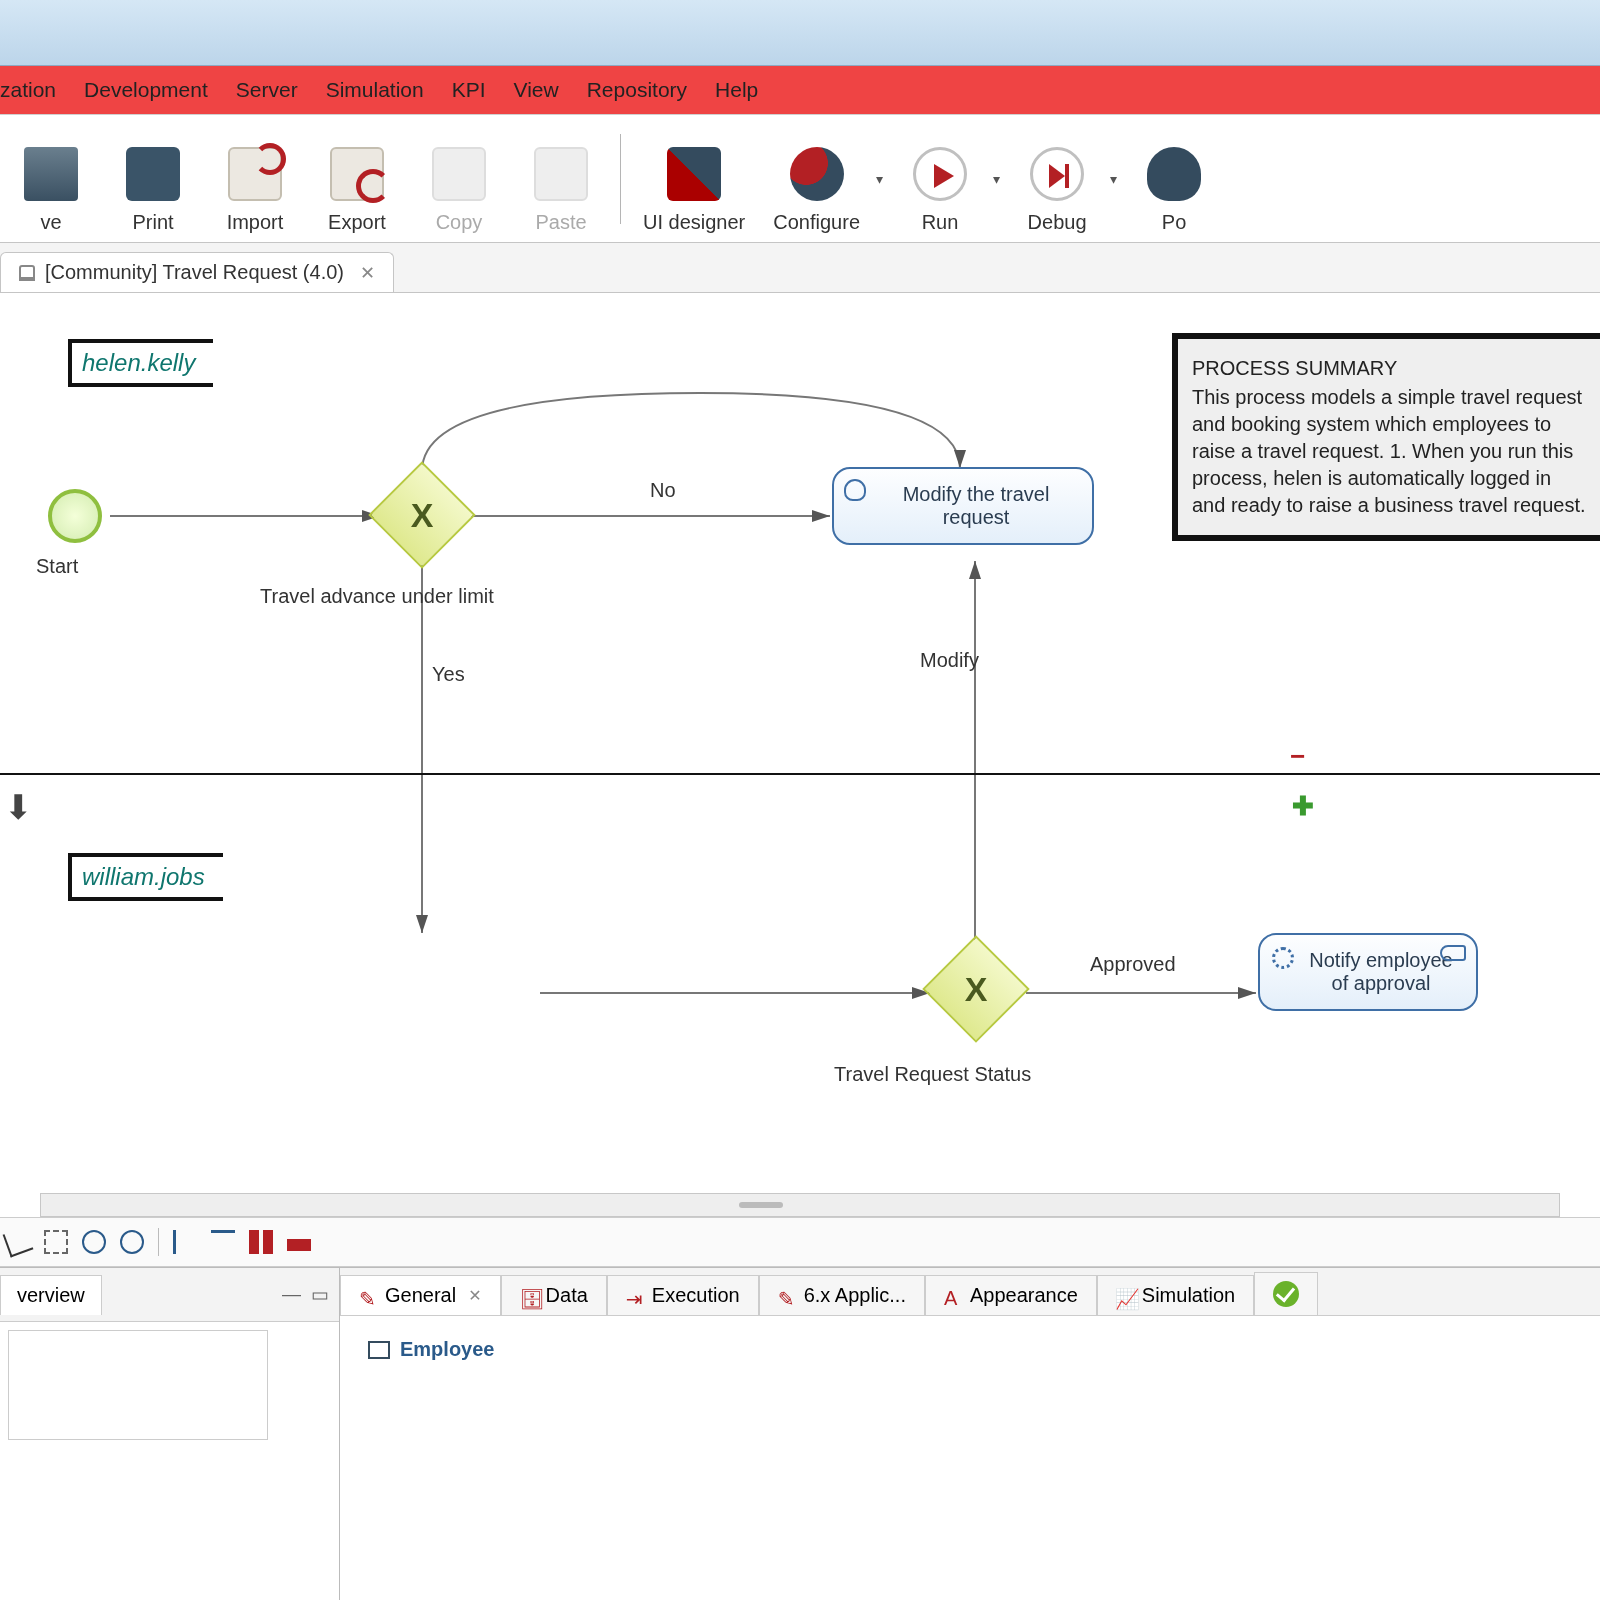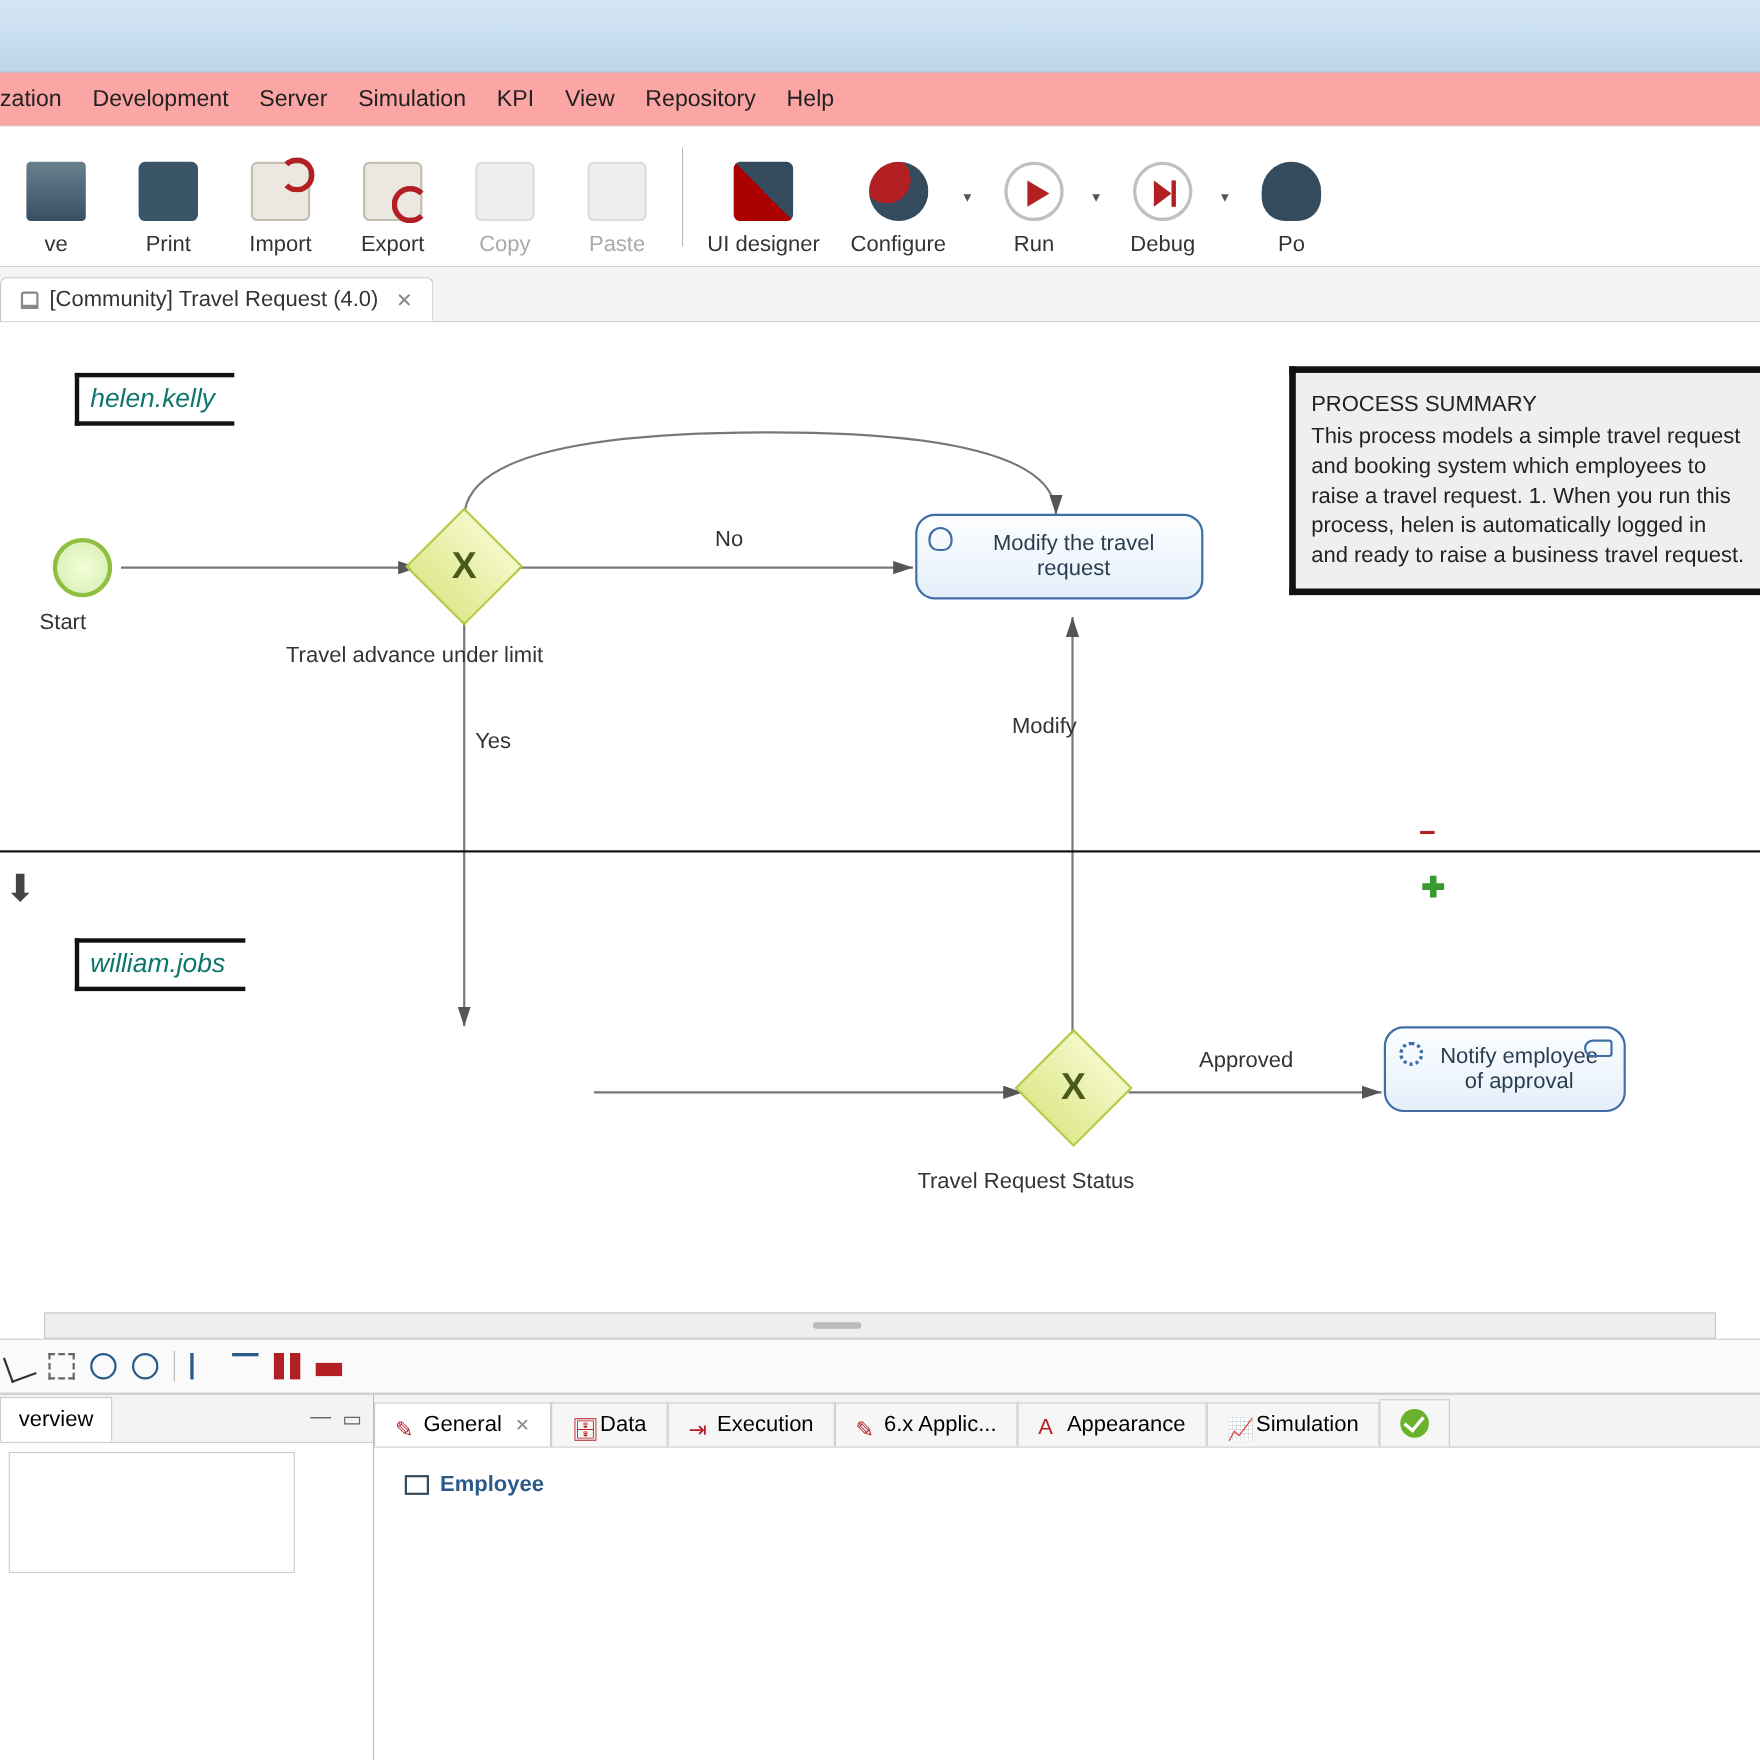--- a/index.html
+++ b/index.html
@@ -13,21 +13,21 @@
 }
 .window-chrome {
   height: 66px;
   background: linear-gradient(#d5e7f5, #bcd5ea);
   border-bottom: 1px solid #8ea9c2;
 }
 .menubar {
   display: flex;
   gap: 28px;
   padding: 12px 0 12px 0;
-  background: #fca5a5;
+  background: #ef4444;
   border-bottom: 1px solid #d0d0d0;
   font-size: 21px;
   color: #222;
 }
 .menubar span { cursor: default; }
 .toolbar {
   display: flex;
   align-items: center;
   padding: 8px 0;
   background: #fff;
@@ -160,21 +160,21 @@
   border-top:1px solid #ccc;border-bottom:1px solid #ccc;background:#fafafa;
 }
 .pal-ic{width:24px;height:24px;}
 
 .bottom{
   display:flex;height:340px;border-top:1px solid #bbb;
 }
 .bottom-left{
   width:340px;border-right:1px solid #bbb;display:flex;flex-direction:column;
 }
-.bl-tabrow{display:flex;background:#f3f3f3;border-bottom:1px solid #ccc;height:44px;align-items:center;}
+.bl-tabrow{display:flex;background:#f3f3f3;border-bottom:1px solid #ccc;height:54px;align-items:center;}
 .bl-tab{padding:8px 16px;background:#fff;border:1px solid #ccc;border-bottom:none;font-size:20px;}
 .bl-winctl{margin-left:auto;display:flex;gap:10px;padding-right:10px;color:#666;}
 .bl-body{flex:1;background:#fff;padding:8px;}
 .bl-inner{border:1px solid #ccc;width:260px;height:110px;background:#fff;}
 
 .bottom-right{flex:1;display:flex;flex-direction:column;}
 .detail-tabs{display:flex;background:#f3f3f3;border-bottom:1px solid #ccc;height:48px;align-items:flex-end;overflow:hidden;}
 .dtab{display:flex;align-items:center;gap:8px;padding:8px 18px;font-size:20px;border:1px solid #ccc;border-bottom:none;background:#f6f6f6;white-space:nowrap;}
 .dtab.active{background:#fff;}
 .dtab .tab-ic{width:18px;height:18px;display:inline-block;}

